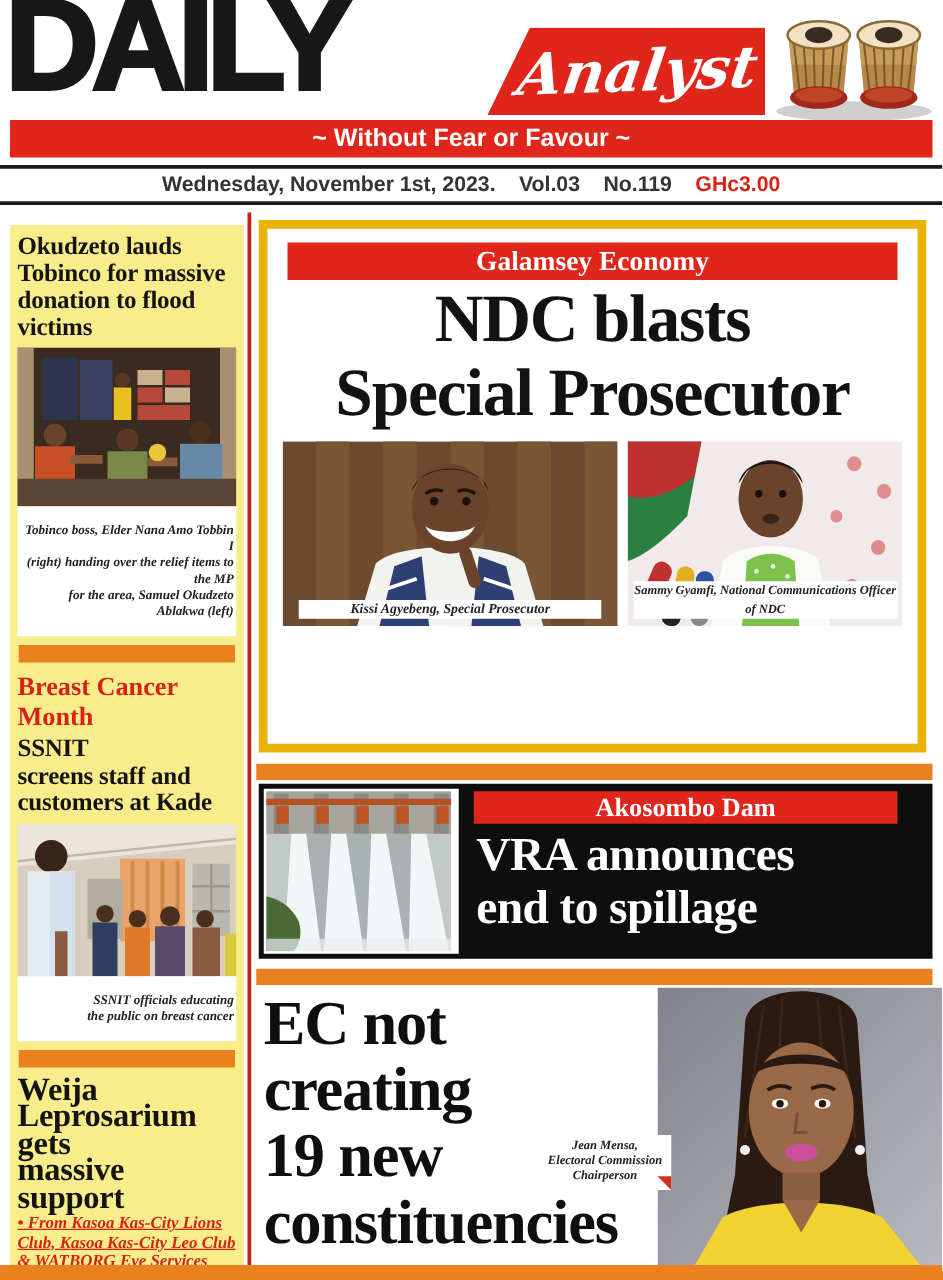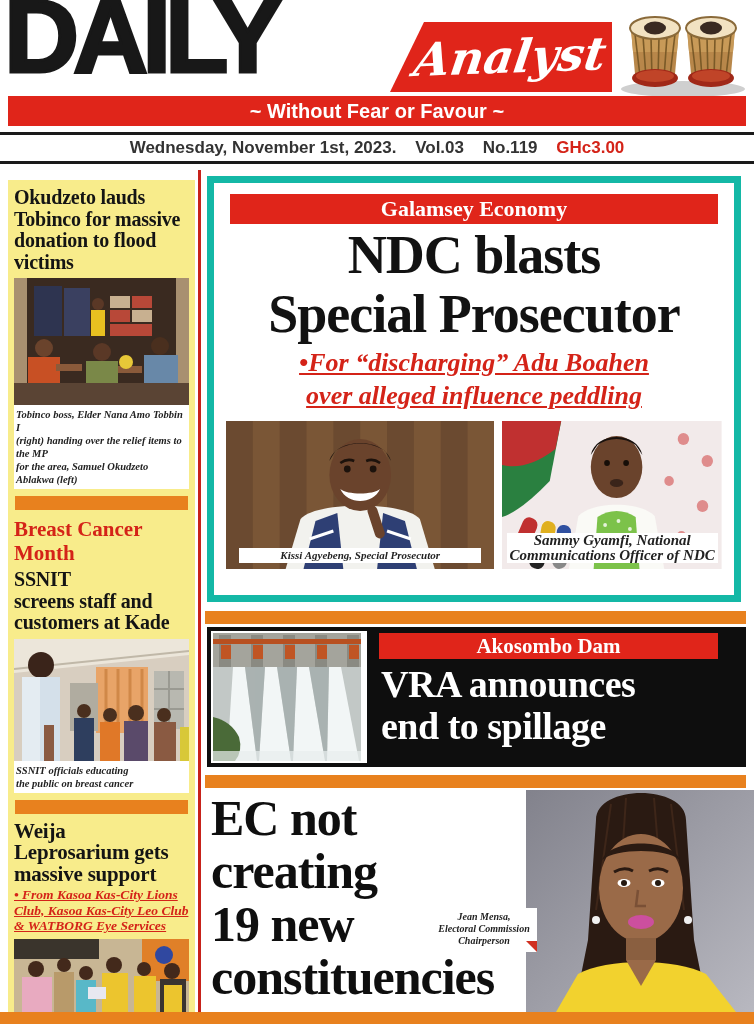--- a/index.html
+++ b/index.html
@@ -27,42 +27,42 @@
   .sidebar{position:absolute;left:8px;top:180px;width:187px;height:842px;background:#f8ec8b;
       padding:7px 6px;overflow:hidden;}
   .v-divider{position:absolute;left:198px;top:170px;width:3px;height:842px;background:#c7221a;}
   .main-col{position:absolute;left:205px;top:170px;width:549px;height:843px;}
 
   .ml{white-space:pre-line;}
 
   
   .sb-headline{font:900 20px/21.5px "Liberation Serif",serif;letter-spacing:-.2px;color:#141414;}
   .sb-photo{display:block;margin:5px 0 0;width:175px;}
-  .sb-caption{background:#fff;margin:0;padding:3px 2px;text-align:left;
+  .sb-caption{background:#fff;margin:0;padding:13px 2px;text-align:right;
       font:700 italic 10.5px/13px "Liberation Serif",serif;color:#222;}
   .sb-div{height:14px;background:#e8811e;margin:7px 1px;}
   .sb-kicker{font:900 21px/24px "Liberation Serif",serif;color:#d42318;}
   .sb-subhead{font:900 italic 13.5px/15.5px "Liberation Serif",serif;color:#d42318;
       text-decoration:underline;margin:2px 0 3px;}
 
   
-  .main-box{position:absolute;left:2px;top:6px;width:534px;height:426px;border:7px solid #14b8a6;background:#fff;}
+  .main-box{position:absolute;left:2px;top:6px;width:534px;height:426px;border:7px solid #eab308;background:#fff;}
   .kicker-bar{margin:11px 16px 0;height:30px;background:#e0251a;text-align:center;
       font:700 22px/30px "Liberation Serif",serif;color:#fff;}
   .main-headline{margin-top:2px;text-align:center;font:900 54px/59px "Liberation Serif",serif;
       letter-spacing:-1px;color:#121212;}
   .main-subhead{text-align:center;font:900 italic 26px/33px "Liberation Serif",serif;
       color:#d42318;text-decoration:underline;margin-top:2px;}
   .photo-row{display:flex;gap:8px;margin:9px 12px 0;height:148px;}
   .photo-frame{position:relative;overflow:hidden;}
   .photo-frame.left{width:55%;}
   .photo-frame.right{width:45%;}
   .photo-cap{position:absolute;bottom:6px;left:5%;width:90%;background:#fff;text-align:center;
       font:700 italic 11px/15px "Liberation Serif",serif;color:#222;}
-  .photo-frame.right .photo-cap{font-size:15px;left:2%;width:96%;}
+  .photo-frame.right .photo-cap{font-size:10px;left:2%;width:96%;}
 
   
   .o-bar{position:absolute;left:0;width:541px;height:13px;background:#e8811e;}
   .bottom-bar{position:absolute;left:0;top:1012px;width:754px;height:12px;background:#e8811e;}
 
   
   .dam-box{position:absolute;left:2px;top:457px;width:539px;height:140px;background:#0e0e0e;display:flex;}
   .dam-photo-wrap{margin:4px;background:#fff;padding:2px;width:156px;flex:none;}
   .dam-right{flex:1;padding:3px 4px 0 6px;}
   .dam-kicker{height:26px;background:#e0251a;margin:3px 24px 0 2px;text-align:center;
@@ -214,21 +214,21 @@
       <circle cx="27" cy="26" r="13" fill="#3a241a"></circle>
       <rect x="8" y="38" width="38" height="84" fill="#e4ecf2"></rect>
       <rect x="26" y="38" width="20" height="84" fill="#d4e0ea"></rect>
       <rect x="30" y="86" width="10" height="36" fill="#8a5a42"></rect>
     </svg>
     <p class="sb-caption ml">SSNIT officials educating
 the public on breast cancer</p>
 
     <div class="sb-div"></div>
 
-    <div class="sb-headline ml" style="font-size:21px">Weija
+    <div class="sb-headline ml" style="font-size:26px">Weija
 Leprosarium gets
 massive support</div>
     <div class="sb-subhead ml">• From Kasoa Kas-City Lions
 Club, Kasoa Kas-City Leo Club
 &amp; WATBORG Eye Services</div>
 
     <svg class="sb-photo" width="175" height="97" viewBox="0 0 175 97" preserveAspectRatio="none">
       <rect width="175" height="97" fill="#c8b694"></rect>
       <rect x="0" y="0" width="85" height="20" fill="#3a342c"></rect>
       <rect x="128" y="0" width="47" height="42" fill="#e08028"></rect>
@@ -253,22 +253,20 @@
   </aside>
 
   <div class="v-divider"></div>
 
   <div class="main-col">
 
     <section class="main-box">
       <div class="kicker-bar">Galamsey Economy</div>
       <h1 class="main-headline ml" style="margin:2px 0 0">NDC blasts
 Special Prosecutor</h1>
-      <div class="main-subhead ml">•For “discharging” Adu Boahen
-over alleged influence peddling</div>
 
       <div class="photo-row">
         <div class="photo-frame left">
           <svg width="100%" height="100%" viewBox="0 0 270 148" preserveAspectRatio="none">
             <rect width="270" height="148" fill="#6b4a30"></rect>
             <g fill="#7a5636">
                 <rect x="27" width="27" height="148"></rect>
                 <rect x="81" width="27" height="148"></rect>
                 <rect x="135" width="27" height="148"></rect>
                 <rect x="189" width="27" height="148"></rect>

